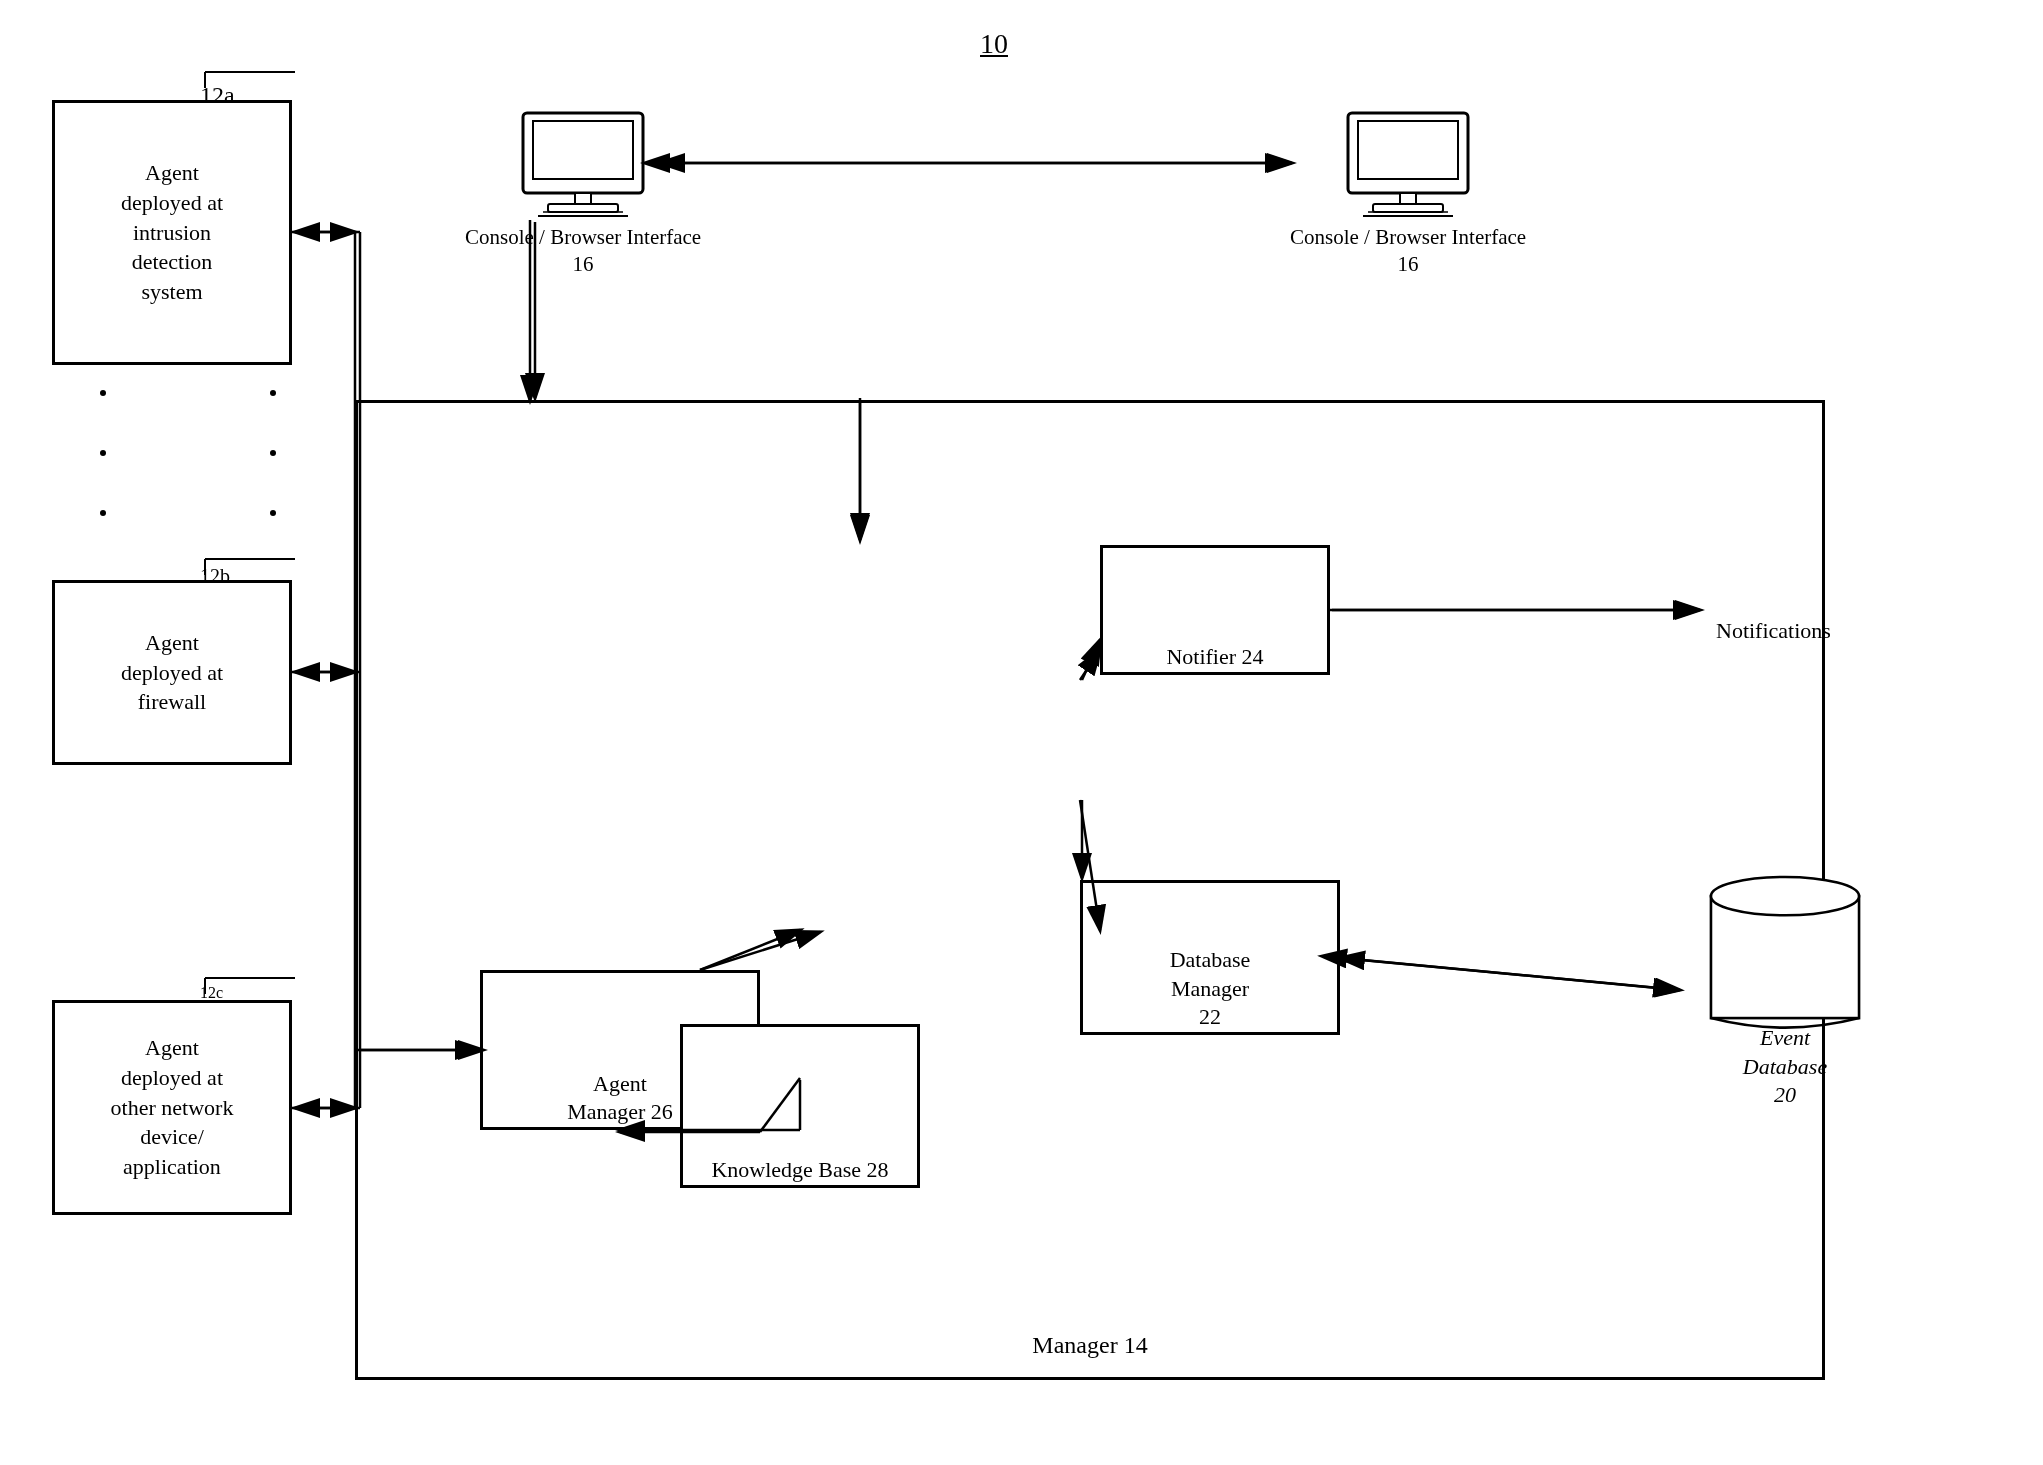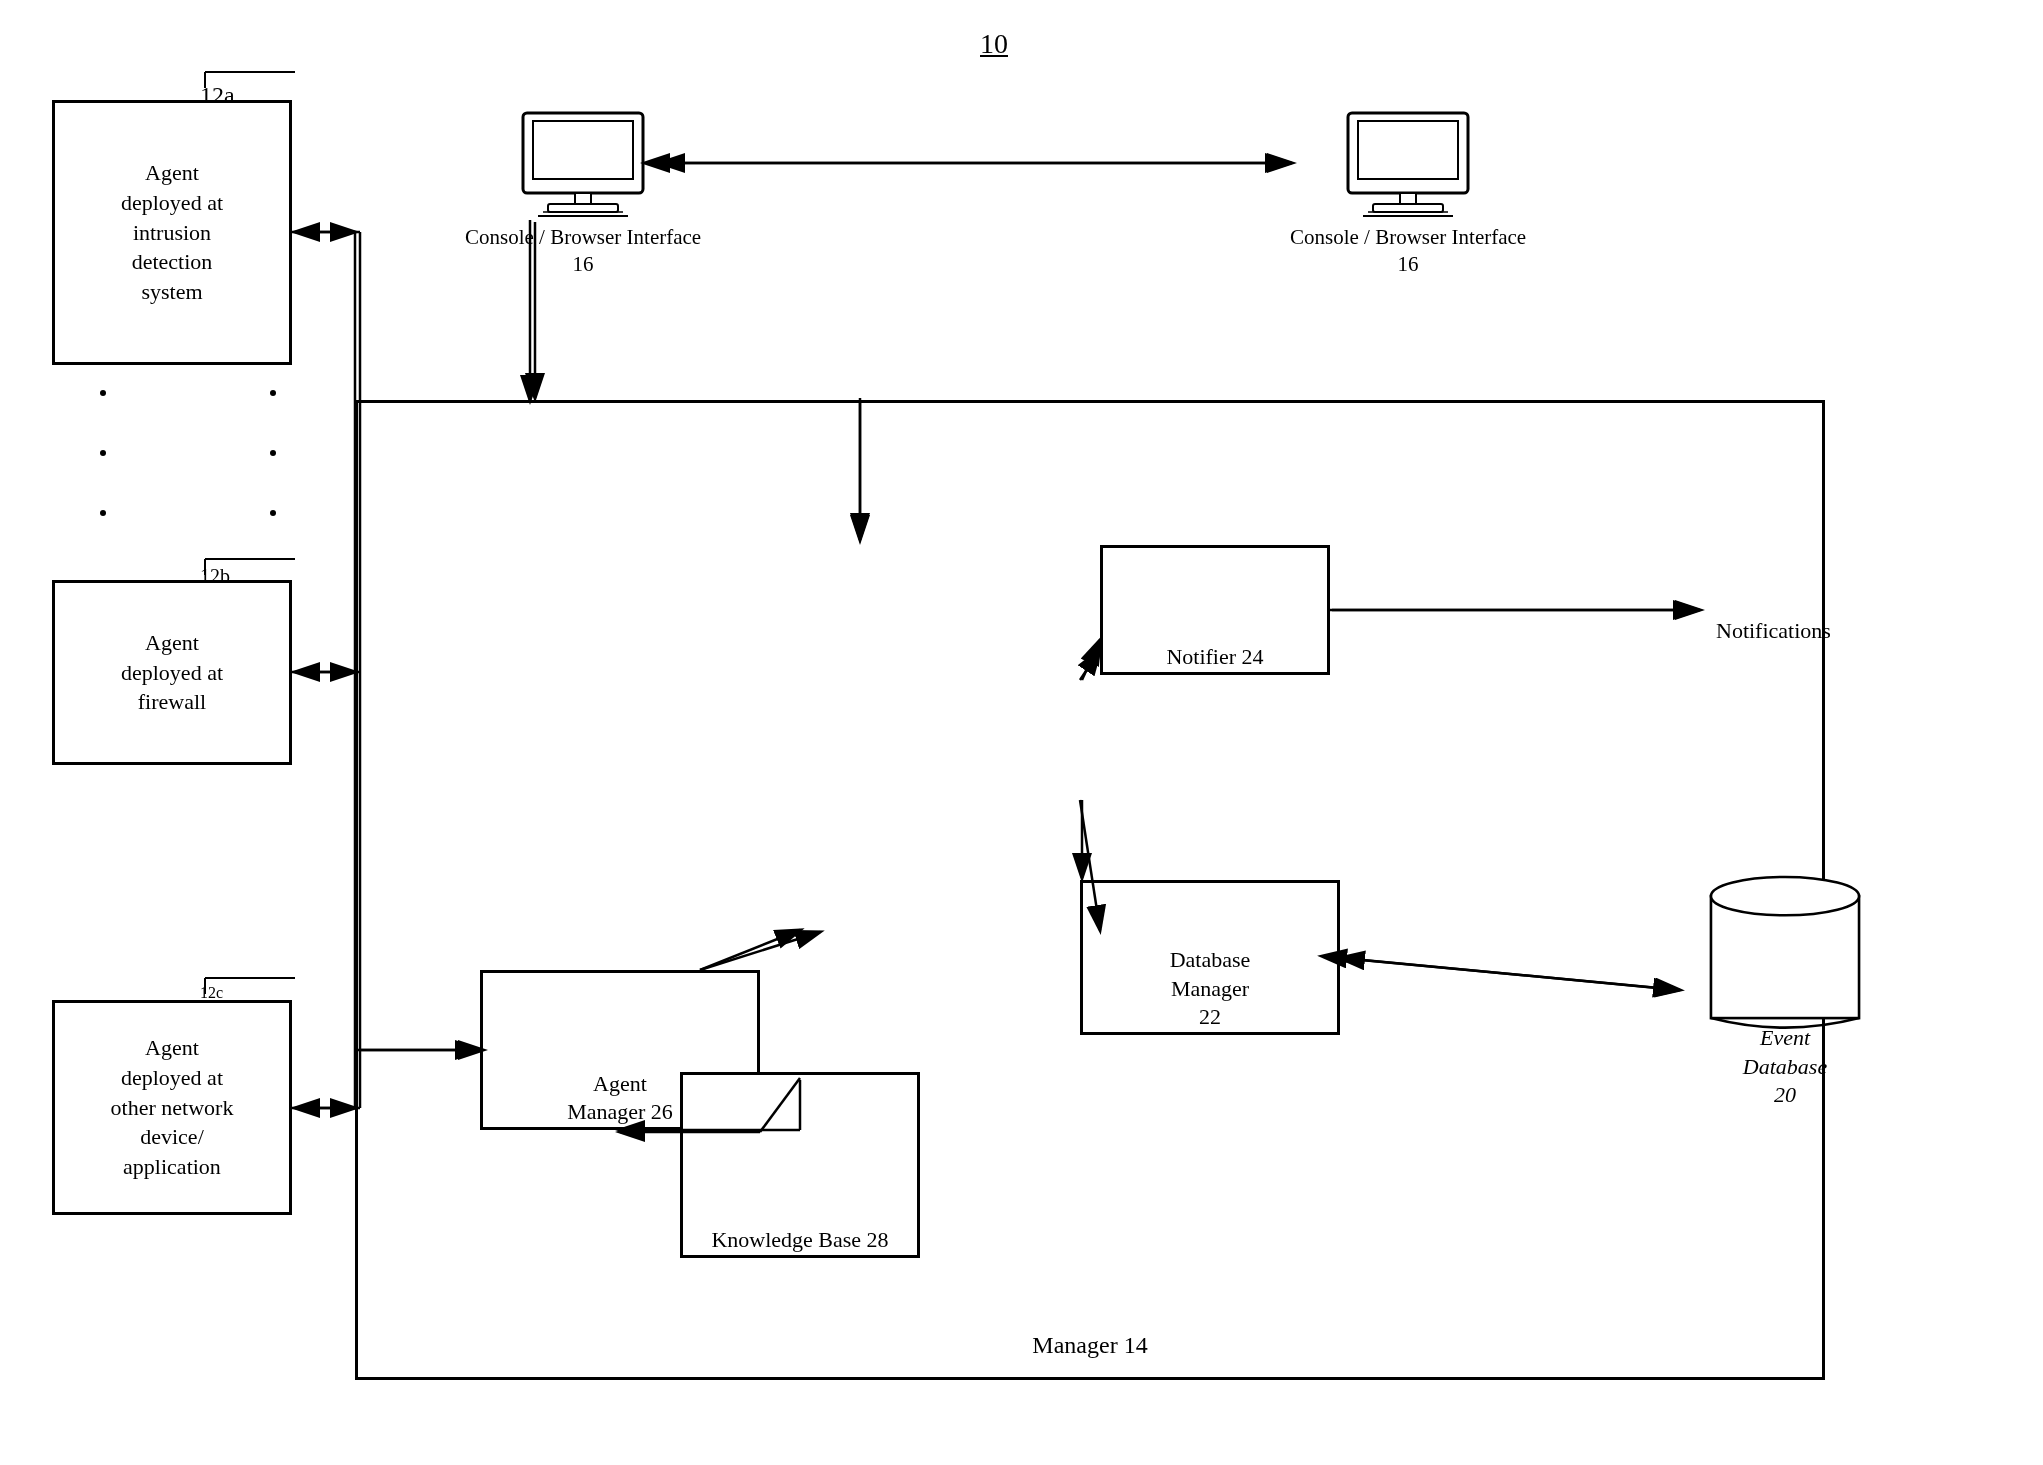--- a/index.html
+++ b/index.html
@@ -192,21 +192,21 @@
 
   <div class="box" style="left:1100px; top:545px; width:230px; height:130px; font-size:22px;">
     <span>Notifier
 24</span>
   </div>
 
   <div class="box" style="left:1080px; top:880px; width:260px; height:155px; font-size:22px;">
     <span>Database<br>Manager<br>22</span>
   </div>
 
-  <div class="box" style="left:680px; top:1072px; width:240px; height:186px; font-size:22px;">
+  <div class="box" style="left:680px; top:1024px; width:240px; height:164px; font-size:22px;">
     <span>Knowledge
 Base 28</span>
   </div>
 
   <div class="cylinder" style="left:1680px; top:870px; width:210px; height:240px;">
     <svg width="210" height="200" viewBox="0 0 210 200">
 
       <rect x="20" y="30" width="170" height="140" fill="#fff" stroke="#000" stroke-width="3"></rect>
 
       <ellipse cx="105" cy="30" rx="85" ry="22" fill="#fff" stroke="#000" stroke-width="3"></ellipse>

